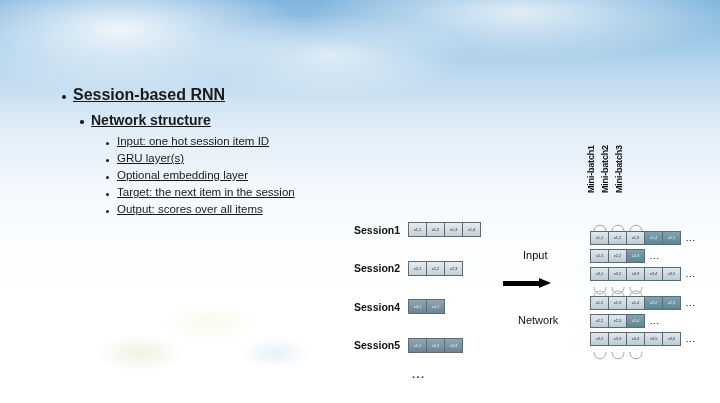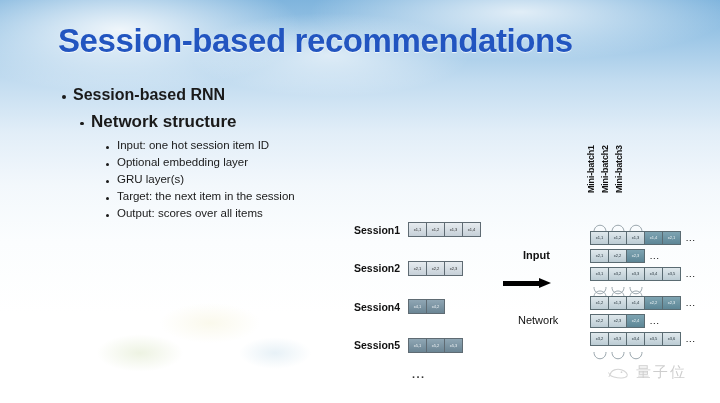--- a/index.html
+++ b/index.html
@@ -26,23 +26,23 @@
     pointer-events:none;
   }
 
   .title{
     position:absolute;left:58px;top:22px;
     font-size:33px;font-weight:bold;color:#2255c0;
     letter-spacing:-.4px;white-space:nowrap;
     text-shadow:0 1px 1px rgba(255,255,255,.75);
   }
 
-  .bullets{position:absolute;left:60px;top:86px;color:#1a1a1a;}
+  .bullets{position:absolute;left:60px;top:86px;color:#1a1a1a;text-decoration:underline;}
   .b1{font-size:16px;font-weight:bold;margin:0 0 8px 0;}
-  .b2{font-size:17px;font-weight:bold;margin:0 0 7px 18px;}
+  .b2{font-size:14px;font-weight:bold;margin:0 0 7px 18px;}
   .b3{font-size:11.5px;margin:0 0 5px 44px;}
   .bullets p{position:relative;padding-left:13px;}
   .bullets p:before{
     content:"";position:absolute;left:2px;top:.58em;
     width:3px;height:3px;border-radius:50%;background:#1a1a1a;
   }
   .b1:before{width:4px !important;height:4px !important;}
   .b2:before{width:3.5px !important;height:3.5px !important;}
 
   
@@ -68,21 +68,21 @@
   .arrow{position:absolute;left:503px;top:278px;width:50px;height:10px;}
   .arrow .shaft{position:absolute;left:0;top:3px;width:38px;height:5px;background:#000;}
   .arrow .head{
     position:absolute;left:36px;top:0;width:0;height:0;
     border-top:5.5px solid transparent;border-bottom:5.5px solid transparent;
     border-left:12px solid #000;
   }
 
   
   .iolabel{position:absolute;font-size:11px;color:#111;}
-  #lbl-input{left:523px;top:249px;font-weight:bold;}
+  #lbl-input{left:523px;top:249px;}
   #lbl-output{left:518px;top:314px;}
 
   
   .mb-labels{position:absolute;left:586px;top:145px;height:78px;display:flex;}
   .mb-labels span{
     writing-mode:vertical-rl;transform:rotate(180deg);
     font-size:9px;font-weight:bold;color:#111;
     width:14px;text-align:right;white-space:nowrap;letter-spacing:-.2px;
   }
 
@@ -108,28 +108,27 @@
 
   
   .watermark{position:absolute;left:608px;top:363px;display:flex;align-items:center;opacity:.42;}
   .wm-text{font-size:15px;color:#8a8a8a;letter-spacing:2px;margin-left:6px;font-family:"DejaVu Sans",sans-serif;}
 </style>
 </head>
 <body>
 
 <div id="slide">
 
-  <div class="title">Session-based recommendations</div>
 
   <div class="bullets">
     <p class="b1">Session-based RNN</p>
     <p class="b2">Network structure</p>
     <p class="b3">Input: one hot session item ID</p>
+    <p class="b3">GRU layer(s)</p>
     <p class="b3">Optional embedding layer</p>
-    <p class="b3">GRU layer(s)</p>
     <p class="b3">Target: the next item in the session</p>
     <p class="b3">Output: scores over all items</p>
   </div>
 
   <div class="sessions" id="sessions">
       <div class="srow">
         <div class="slabel">Session1</div>
         <div class="cells">
           <div class="cell">x1,1</div>
           <div class="cell">x1,2</div>
@@ -253,22 +252,14 @@
         <div class="mbdots">...</div>
       </div>
     </div>
 
   <svg class="loops" id="loops-bot" width="80" height="12">
     <path d="M4,1 C4,10 16,10 16,1" fill="none" stroke="#9aa6ad" stroke-width="1"></path>
     <path d="M22,1 C22,10 34,10 34,1" fill="none" stroke="#9aa6ad" stroke-width="1"></path>
     <path d="M40,1 C40,10 52,10 52,1" fill="none" stroke="#9aa6ad" stroke-width="1"></path>
   </svg>
 
-  <div class="watermark">
-    <svg width="22" height="14" viewBox="0 0 22 14">
-      <path d="M2,9 C3,4 9,2 14,4 C18,5.5 20,8 19,10 C17.5,12.5 11,12.5 6,11 C4,10.4 2.6,10 2,9 Z" fill="none" stroke="#9b9b9b" stroke-width="1.1"></path>
-      <circle cx="13.5" cy="6.2" r="0.9" fill="#9b9b9b"></circle>
-      <path d="M2,9 L0.5,6.5 M2,9 L0.8,11" fill="none" stroke="#9b9b9b" stroke-width="1"></path>
-    </svg>
-    <span class="wm-text">量子位</span>
-  </div>
 
 </div>
 
 </body></html>

